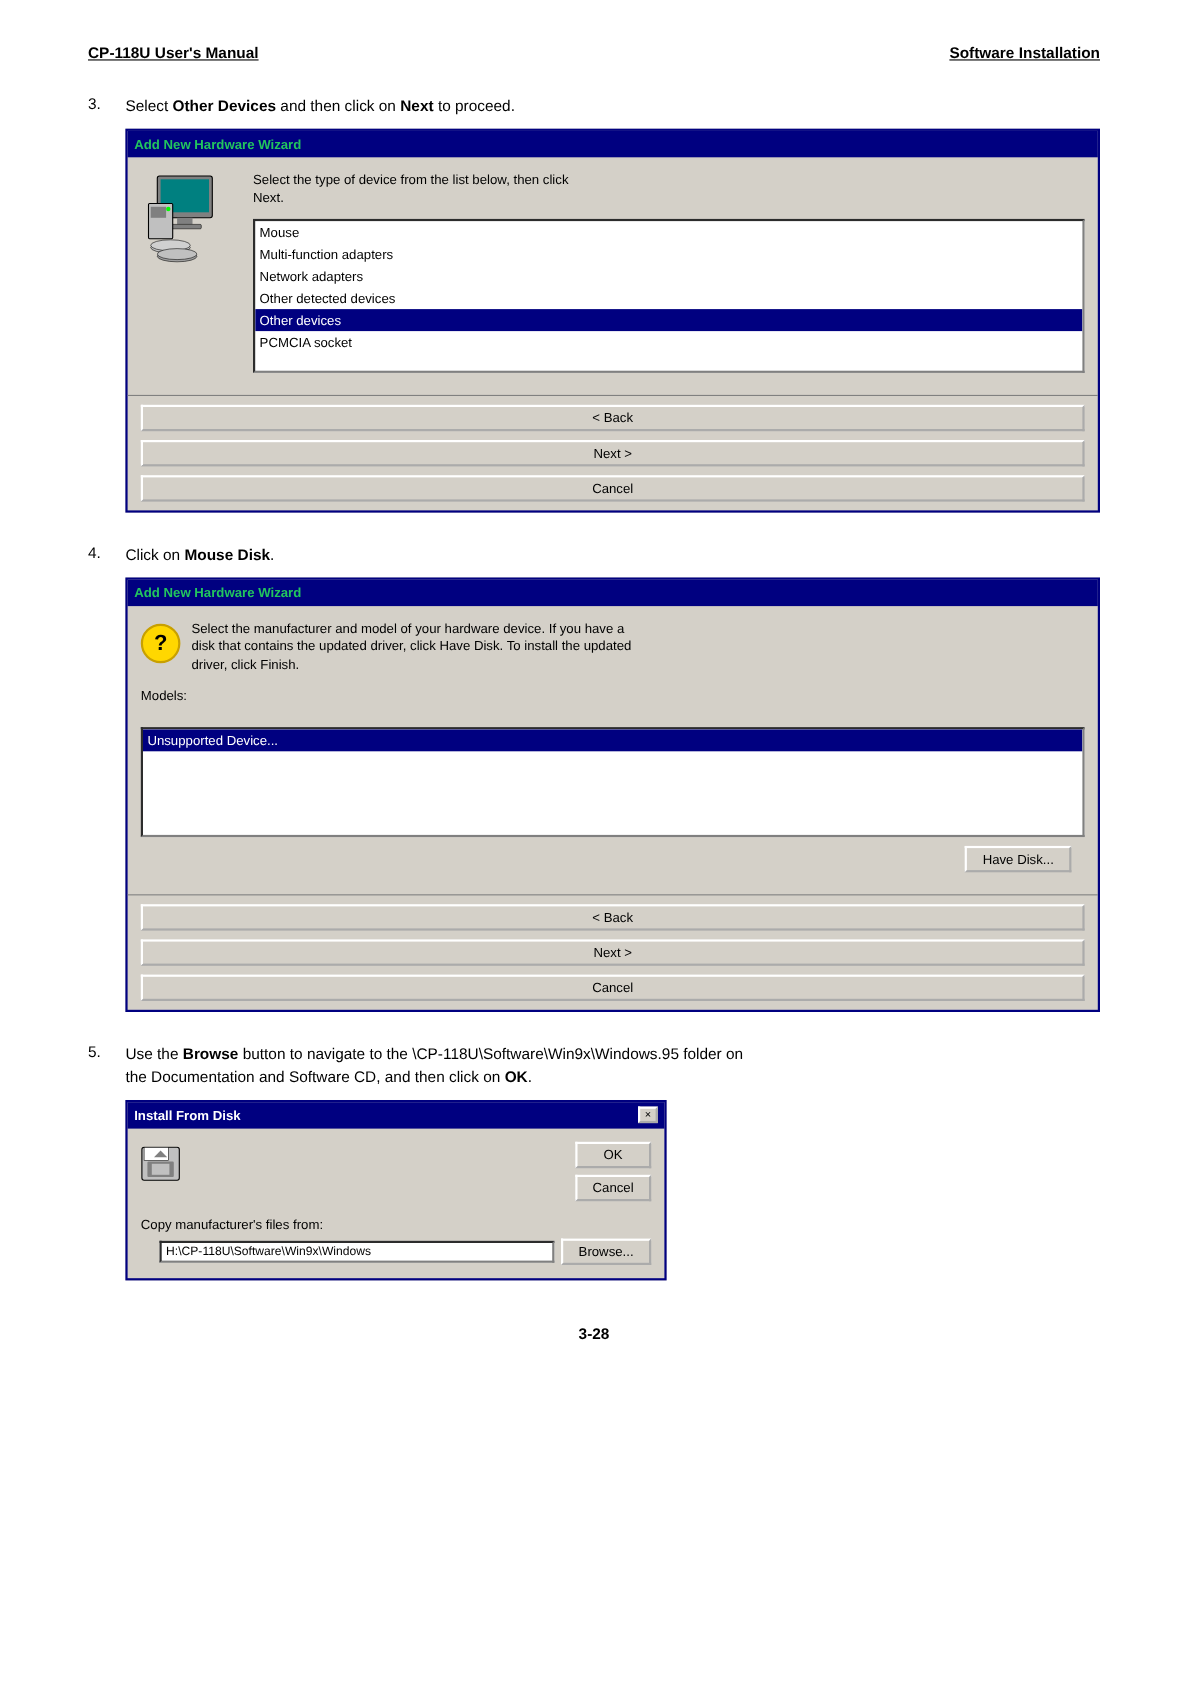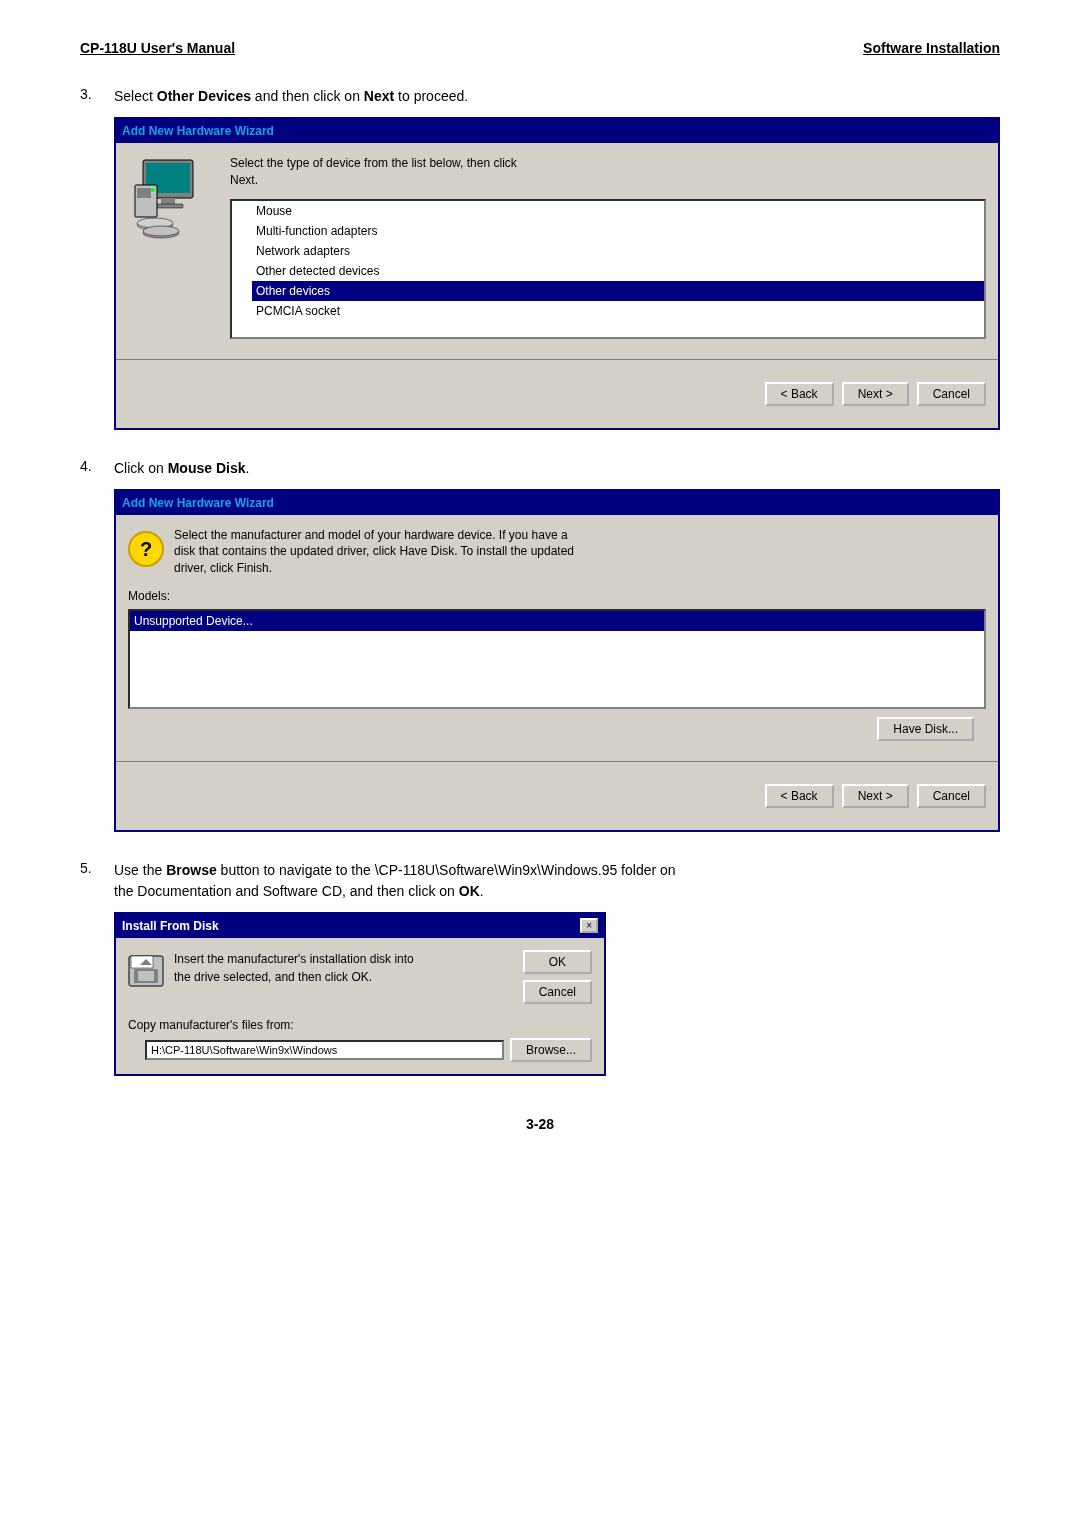--- a/index.html
+++ b/index.html
@@ -43,21 +43,21 @@
     .wizard-window {
       border: 2px solid #000080;
       background: #d4d0c8;
       margin-top: 10px;
       width: 100%;
       font-family: Arial, sans-serif;
       font-size: 12px;
     }
     .wizard-titlebar {
       background: #000080;
-      color: #0ea5e9;
+      color: #22c55e;
       padding: 3px 6px;
       font-size: 12px;
       font-weight: bold;
       display: flex;
       align-items: center;
       justify-content: space-between;
     }
     .wizard-body {
       display: flex;
       padding: 12px;
@@ -79,38 +79,38 @@
       margin-bottom: 10px;
       line-height: 1.4;
     }
     .list-box {
       border: 2px inset #808080;
       background: #fff;
       height: 140px;
       overflow-y: scroll;
       font-size: 12px;
       font-family: Arial, sans-serif;
-      padding-left: 20px;
     }
     .list-item {
       padding: 1px 4px;
       cursor: default;
       white-space: nowrap;
     }
     .list-item.selected {
       background: #000080;
       color: #fff;
     }
     .wizard-footer {
       display: flex;
       justify-content: flex-end;
-      padding: 22px 12px;
+      padding: 8px 12px;
       gap: 8px;
       border-top: 1px solid #808080;
       margin-top: 8px;
+      flex-direction: column;
     }
     .win-button {
       background: #d4d0c8;
       border: 2px outset #fff;
       padding: 3px 14px;
       font-size: 12px;
       cursor: pointer;
       min-width: 60px;
     }
 
@@ -131,21 +131,21 @@
       align-items: center;
       justify-content: center;
       font-size: 20px;
       font-weight: bold;
       color: #000;
       margin-top: 4px;
     }
 
     .models-label {
       font-size: 12px;
-      margin-bottom: 4px;
+      margin-bottom: 20px;
     }
     .list-box-small {
       border: 2px inset #808080;
       background: #fff;
       height: 100px;
       overflow-y: scroll;
       font-size: 12px;
       font-family: Arial, sans-serif;
     }
     .have-disk-row {
@@ -358,24 +358,20 @@
             <div style="font-size:30px; margin-top:4px;">
               <svg width="36" height="32" viewBox="0 0 36 32" xmlns="http://www.w3.org/2000/svg">
                 <rect x="1" y="1" width="34" height="30" rx="2" fill="#c0c0c0" stroke="#000" stroke-width="1"></rect>
                 <rect x="3" y="1" width="22" height="12" fill="#fff" stroke="#000" stroke-width="0.5"></rect>
                 <rect x="6" y="14" width="24" height="14" rx="1" fill="#808080"></rect>
                 <rect x="10" y="16" width="16" height="10" fill="#c0c0c0"></rect>
 
                 <polygon points="18,4 24,10 12,10" fill="#808080"></polygon>
               </svg>
             </div>
-            <div style="font-size:12px; line-height:1.5;">
-              Insert the manufacturer's installation disk into<br>
-              the drive selected, and then click OK.
-            </div>
           </div>
           <div class="dialog-buttons">
             <button class="dialog-ok-btn">OK</button>
             <button class="dialog-ok-btn">Cancel</button>
           </div>
         </div>
         <div class="copy-row">
           <div class="copy-label">Copy manufacturer's files from:</div>
           <div class="copy-input-row">
             <input class="copy-input" type="text" value="H:\CP-118U\Software\Win9x\Windows" style="">

